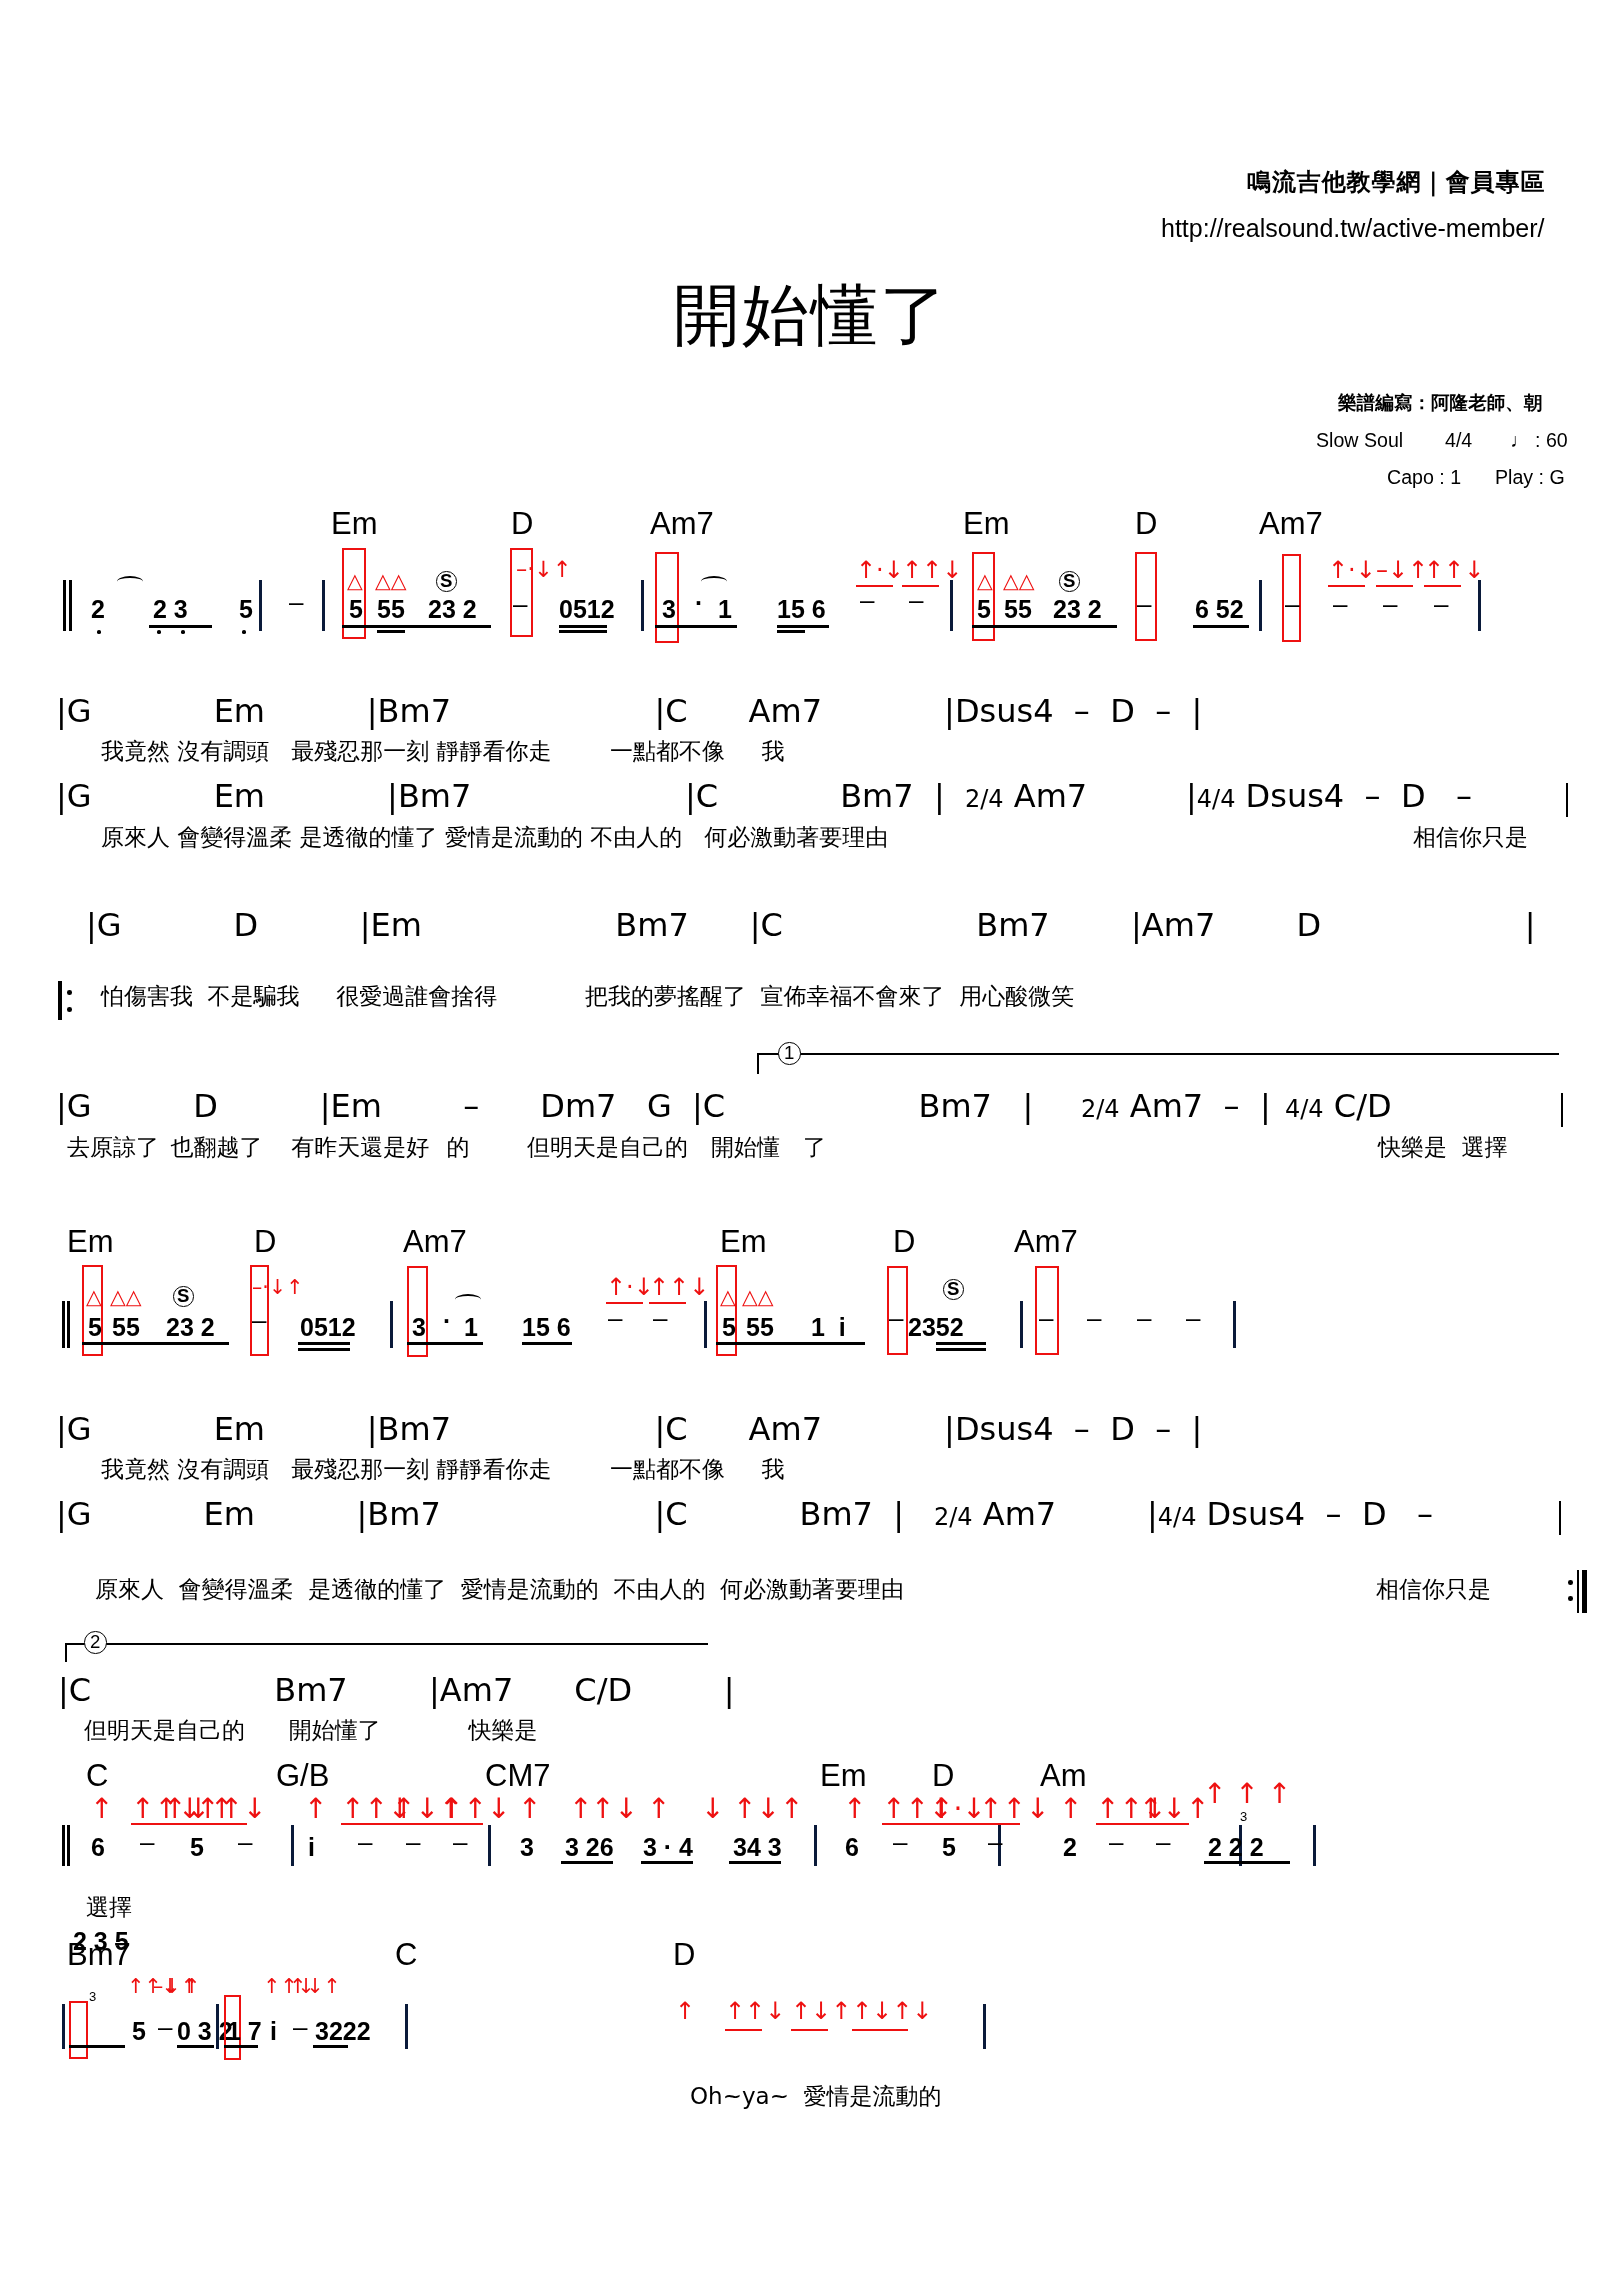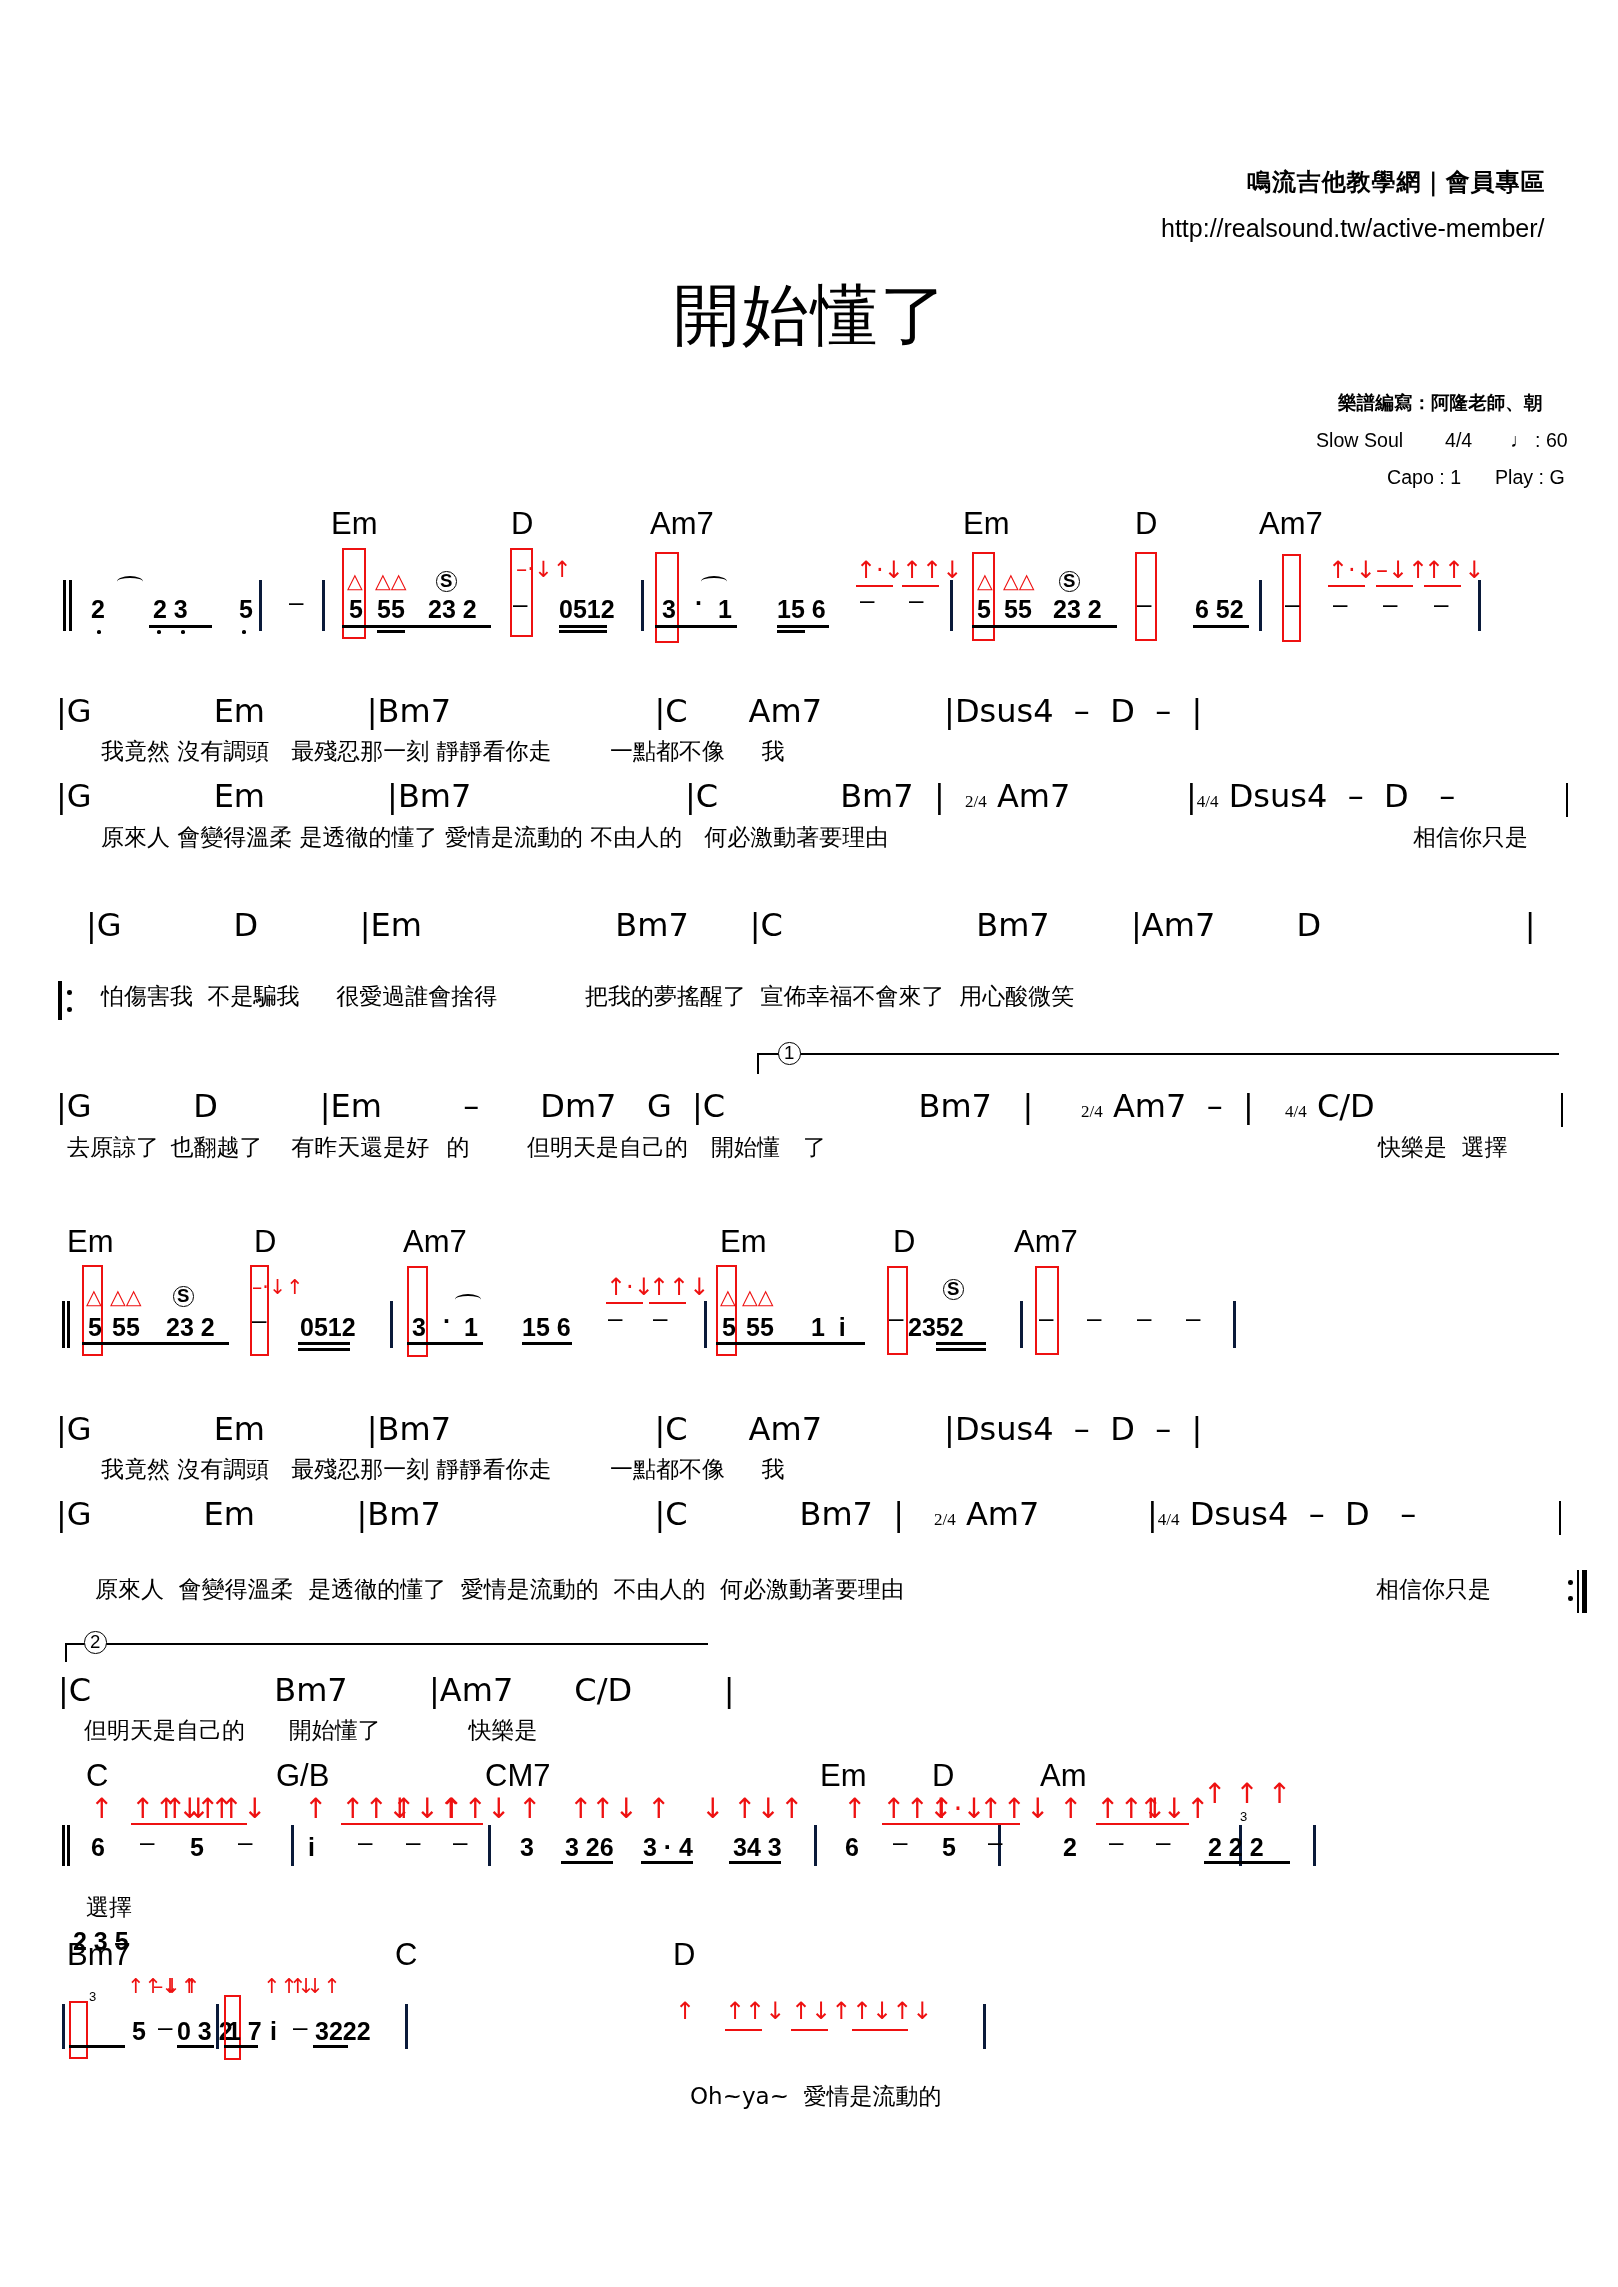--- a/index.html
+++ b/index.html
@@ -6,21 +6,21 @@
   body { width: 1618px; height: 2288px; position: relative; overflow: hidden;
          font-family: "Liberation Sans", "DejaVu Sans", sans-serif; color: #000; }
   .abs { position: absolute; white-space: pre; }
   .hdr-site { font-size: 24px; font-weight: bold; letter-spacing: 0.9px; }
   .hdr-url { font-size: 25px; }
   .title { font-size: 67px; font-family: "DejaVu Sans", sans-serif; letter-spacing: 1.9px; }
   .meta { font-size: 19.6px; }
   .meta-b { font-size: 18.6px; font-weight: bold; }
   .chord { font-size: 31px; }
   .chordline { font-size: 32px; font-family: "DejaVu Sans", sans-serif; }
-  .chordline .ts { font-size: 17px; font-family: Liberation Serif, serif; }
+  .chordline .ts { font-size: 24px; }
   .lyric { font-size: 23px; font-family: "DejaVu Sans", sans-serif; }
   .num { font-size: 25px; font-weight: bold; }
   .redbox { position: absolute; border: 2.8px solid #ee1111; box-sizing: border-box; }
   .bar { position: absolute; width: 2.8px; background: #000; }
   .bar.blue { background: #0a1a3a; }
   .ul { position: absolute; height: 2.8px; background: #000; }
   .ulr { position: absolute; height: 1.9px; background: #ee1111; }
   .dot { position: absolute; width: 3.7px; height: 3.7px; border-radius: 50%; background: #000; }
   .tie { position: absolute; border-top: 2.8px solid #000; border-radius: 50% 50% 0 0; }
   .strum { font-size: 28px; color: #ee1111; font-family: "DejaVu Sans", sans-serif; }

